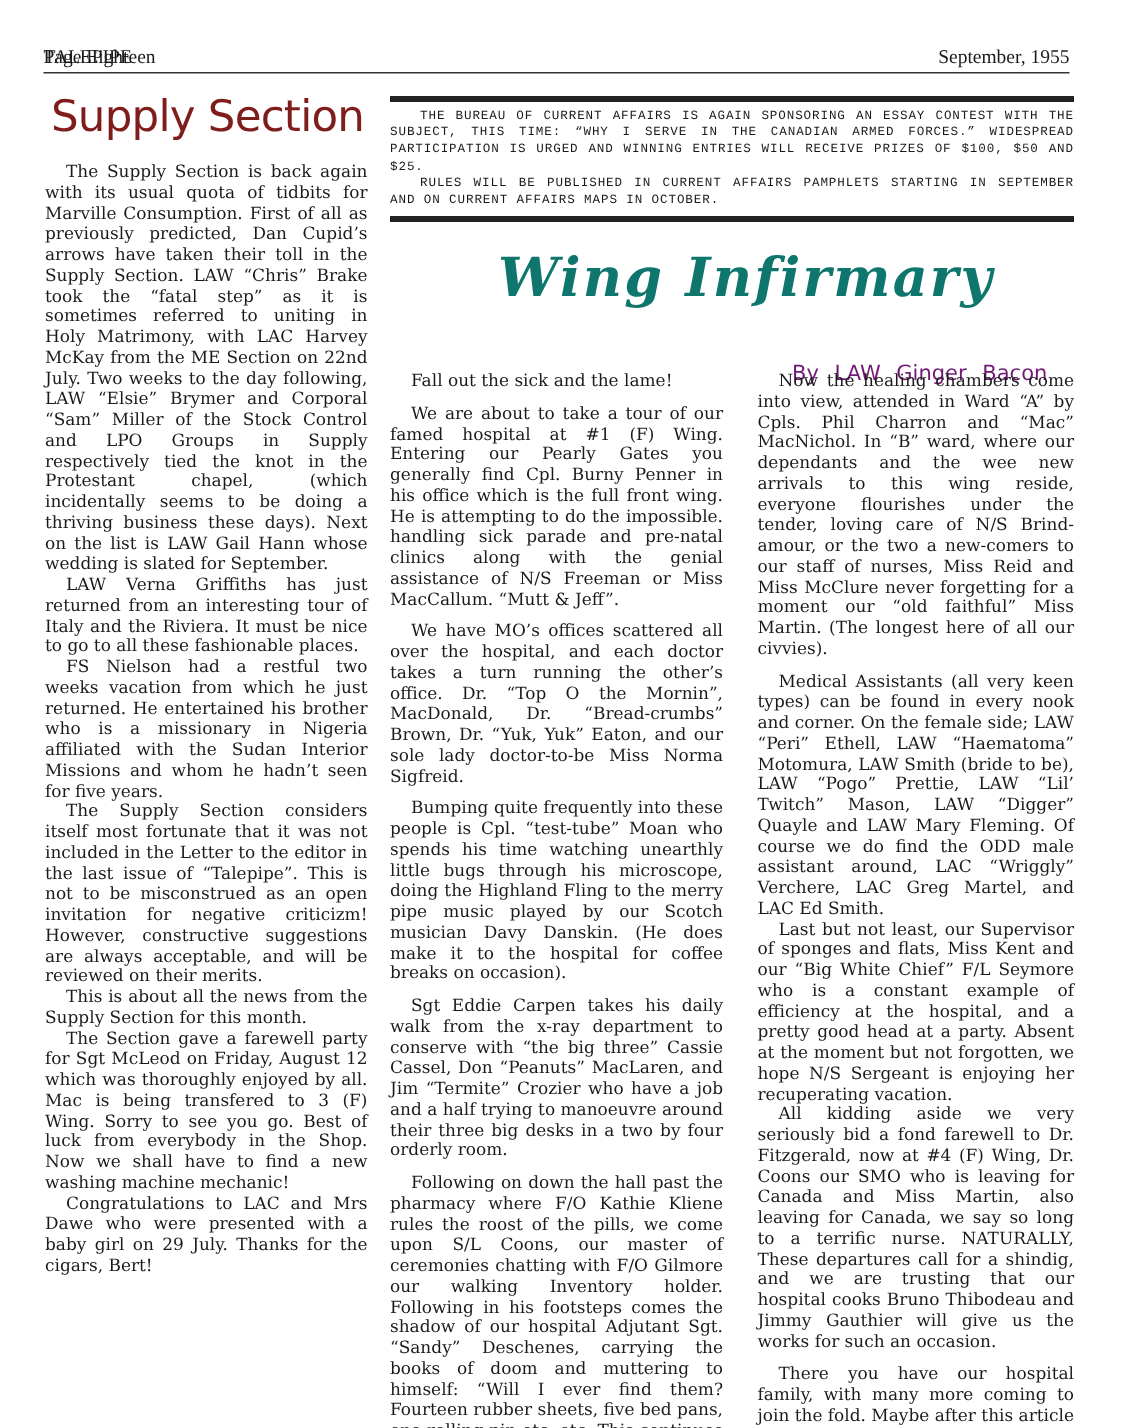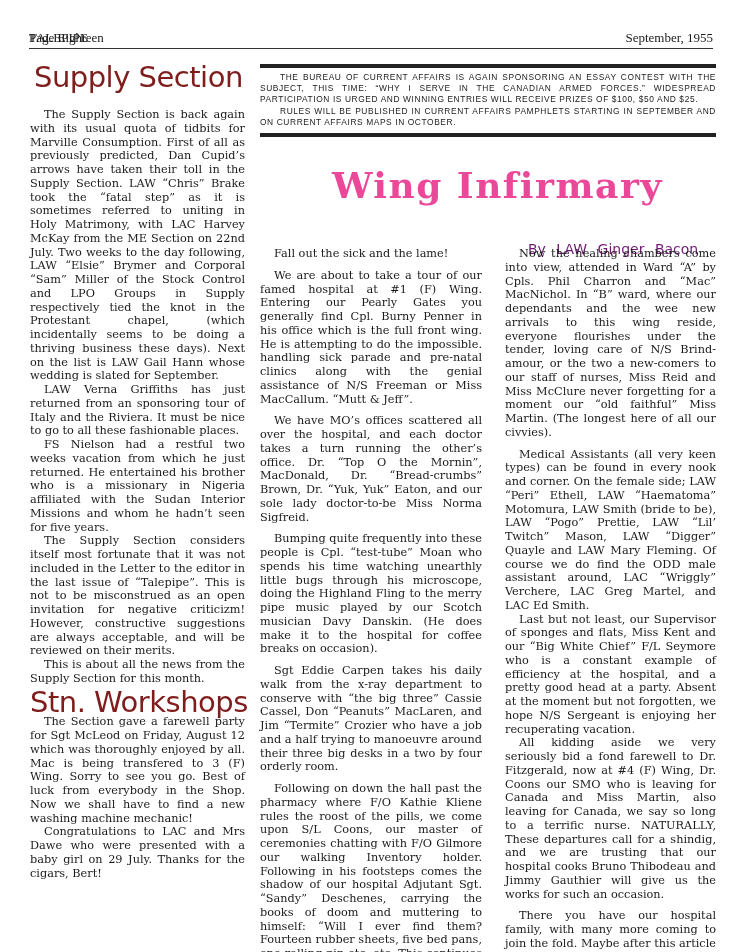--- a/index.html
+++ b/index.html
@@ -18,25 +18,25 @@
   #col3 { left: 505px; top: 247px; width: 211px; }
 
   .sans-head { font-family: "DejaVu Sans", sans-serif; font-weight: normal; font-size: 29px;
                letter-spacing: -0.5px; margin: 0; color: #7f1d1d; white-space: nowrap; }
   #supply-head { position: absolute; left: 34px; top: 60px; }
   #workshops-head { margin: 10px 0 6px 0; text-indent: 0; }
 
   .box { position: absolute; left: 260px; top: 64px; width: 456px; }
   .box .rule { height: 4px; background: #222; }
   .box .box-text { font-size: 8.4px; line-height: 11.2px; letter-spacing: 0.6px; text-transform: uppercase;
-                   text-align: justify; padding: 4px 0 5px 0; font-family: Liberation Sans, sans-serif; }
+                   text-align: justify; padding: 4px 0 5px 0; font-family: Liberation Mono, monospace; }
   .box .box-text p { margin: 0; text-indent: 20px; }
 
   #infirmary-head { position: absolute; left: 332px; top: 164px; font-family: "DejaVu Serif", serif;
-                    font-weight: bold; font-size: 36px; letter-spacing: 1.5px; color: #ec4899; white-space: nowrap; }
+                    font-weight: bold; font-size: 36px; letter-spacing: 1.5px; color: #0f766e; white-space: nowrap; font-style: italic; }
   #byline { position: absolute; left: 528px; top: 221px; font-family: "DejaVu Sans", sans-serif; font-size: 14px;
             word-spacing: 6px; color: #701a75; margin-top: 20px; }
 </style>
 </head>
 <body>
 
 <div class="header">
   <span class="h-left">Page Eighteen</span>
   <span class="h-center">TALEPIPE</span>
   <span class="h-right">September, 1955</span>
@@ -51,25 +51,24 @@
     <p>Rules will be published in Current Affairs pamphlets starting in September and on Current Affairs maps in October.</p>
   </div>
   <div class="rule"></div>
 </div>
 
 <div id="infirmary-head">Wing Infirmary</div>
 <div id="byline">By LAW Ginger Bacon</div>
 
 <div id="col1" class="col">
   <p>The Supply Section is back again with its usual quota of tidbits for Marville Consumption. First of all as previously predicted, Dan Cupid’s arrows have taken their toll in the Supply Section. LAW “Chris” Brake took the “fatal step” as it is sometimes referred to uniting in Holy Matrimony, with LAC Harvey McKay from the ME Section on 22nd July. Two weeks to the day following, LAW “Elsie” Brymer and Corporal “Sam” Miller of the Stock Control and LPO Groups in Supply respectively tied the knot in the Protestant chapel, (which incidentally seems to be doing a thriving business these days). Next on the list is LAW Gail Hann whose wedding is slated for September.</p>
-  <p>LAW Verna Griffiths has just returned from an sponsoring tour of Italy and the Riviera. It must be nice to go to all these fashionable places.</p>
+  <p>LAW Verna Griffiths has just returned from an interesting tour of Italy and the Riviera. It must be nice to go to all these fashionable places.</p>
   <p>FS Nielson had a restful two weeks vacation from which he just returned. He entertained his brother who is a missionary in Nigeria affiliated with the Sudan Interior Missions and whom he hadn’t seen for five years.</p>
   <p>The Supply Section considers itself most fortunate that it was not included in the Letter to the editor in the last issue of “Talepipe”. This is not to be misconstrued as an open invitation for negative criticizm! However, constructive suggestions are always acceptable, and will be reviewed on their merits.</p>
   <p>This is about all the news from the Supply Section for this month.</p>
-  <h2 id="workshops-head" class="sans-head">Stn. Workshops</h2>
   <p>The Section gave a farewell party for Sgt McLeod on Friday, August 12 which was thoroughly enjoyed by all. Mac is being transfered to 3 (F) Wing. Sorry to see you go. Best of luck from everybody in the Shop. Now we shall have to find a new washing machine mechanic!</p>
   <p>Congratulations to LAC and Mrs Dawe who were presented with a baby girl on 29 July. Thanks for the cigars, Bert!</p>
 </div>
 
 <div id="col2" class="col">
   <p>Fall out the sick and the lame!</p>
   <p class="gap">We are about to take a tour of our famed hospital at #1 (F) Wing. Entering our Pearly Gates you generally find Cpl. Burny Penner in his office which is the full front wing. He is attempting to do the impossible. handling sick parade and pre-natal clinics along with the genial assistance of N/S Freeman or Miss MacCallum. “Mutt &amp; Jeff”.</p>
   <p class="gap">We have MO’s offices scattered all over the hospital, and each doctor takes a turn running the other’s office. Dr. “Top O the Mornin”, MacDonald, Dr. “Bread-crumbs” Brown, Dr. “Yuk, Yuk” Eaton, and our sole lady doctor-to-be Miss Norma Sigfreid.</p>
   <p class="gap">Bumping quite frequently into these people is Cpl. “test-tube” Moan who spends his time watching unearthly little bugs through his microscope, doing the Highland Fling to the merry pipe music played by our Scotch musician Davy Danskin. (He does make it to the hospital for coffee breaks on occasion).</p>
   <p class="gap">Sgt Eddie Carpen takes his daily walk from the x-ray department to conserve with “the big three” Cassie Cassel, Don “Peanuts” MacLaren, and Jim “Termite” Crozier who have a job and a half trying to manoeuvre around their three big desks in a two by four orderly room.</p>

